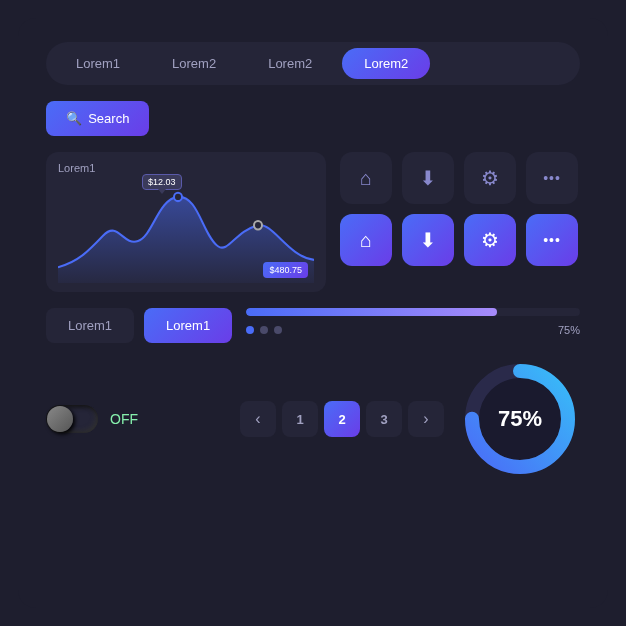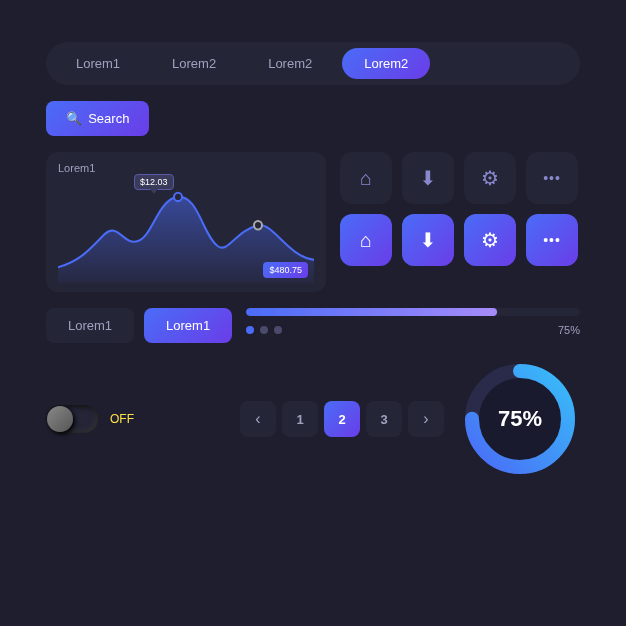--- a/index.html
+++ b/index.html
@@ -249,22 +249,22 @@
       width: 26px;
       height: 26px;
       border-radius: 50%;
       background: linear-gradient(135deg, #888, #555);
       position: absolute;
       top: 1px;
       left: 1px;
       box-shadow: 2px 2px 4px #000;
     }
     .toggle-label {
-      color: #fde047;
-      font-size: 12px;
+      color: #86efac;
+      font-size: 14px;
     }
     
     .toggle-on {
       width: 52px;
       height: 28px;
       border-radius: 14px;
       background: linear-gradient(135deg, #4a6cf7, #6a3de8);
       position: relative;
       cursor: pointer;
     }
@@ -372,21 +372,21 @@
         </defs>
 
         <path d="M0,85 C20,80 30,70 45,55 C60,40 65,65 80,60 C95,55 100,20 120,18 C140,16 145,55 160,65 C170,72 178,50 200,45 C215,42 230,75 256,78 L256,100 L0,100 Z" fill="url(#chartGrad)"></path>
 
         <path d="M0,85 C20,80 30,70 45,55 C60,40 65,65 80,60 C95,55 100,20 120,18 C140,16 145,55 160,65 C170,72 178,50 200,45 C215,42 230,75 256,78" fill="none" stroke="#4a6cf7" stroke-width="2"></path>
 
         <circle cx="120" cy="18" r="4" fill="#252538" stroke="#4a6cf7" stroke-width="2"></circle>
         <circle cx="200" cy="45" r="4" fill="#252538" stroke="#aaa" stroke-width="2"></circle>
       </svg>
       
-      <div class="tooltip-box" style="top:22px; left:88px;">
+      <div class="tooltip-box" style="top:22px; left:96px;">
         <span>$12.03</span>
       </div>
       
       <div style="position:absolute; bottom:14px; right:18px; background:linear-gradient(135deg,#4a6cf7,#6a3de8); color:#fff; font-size:9px; padding:3px 6px; border-radius:4px;text-align:center;">
         <span>$480.75</span>
       </div>
     </div>
 
     <div class="icon-grid">
 

